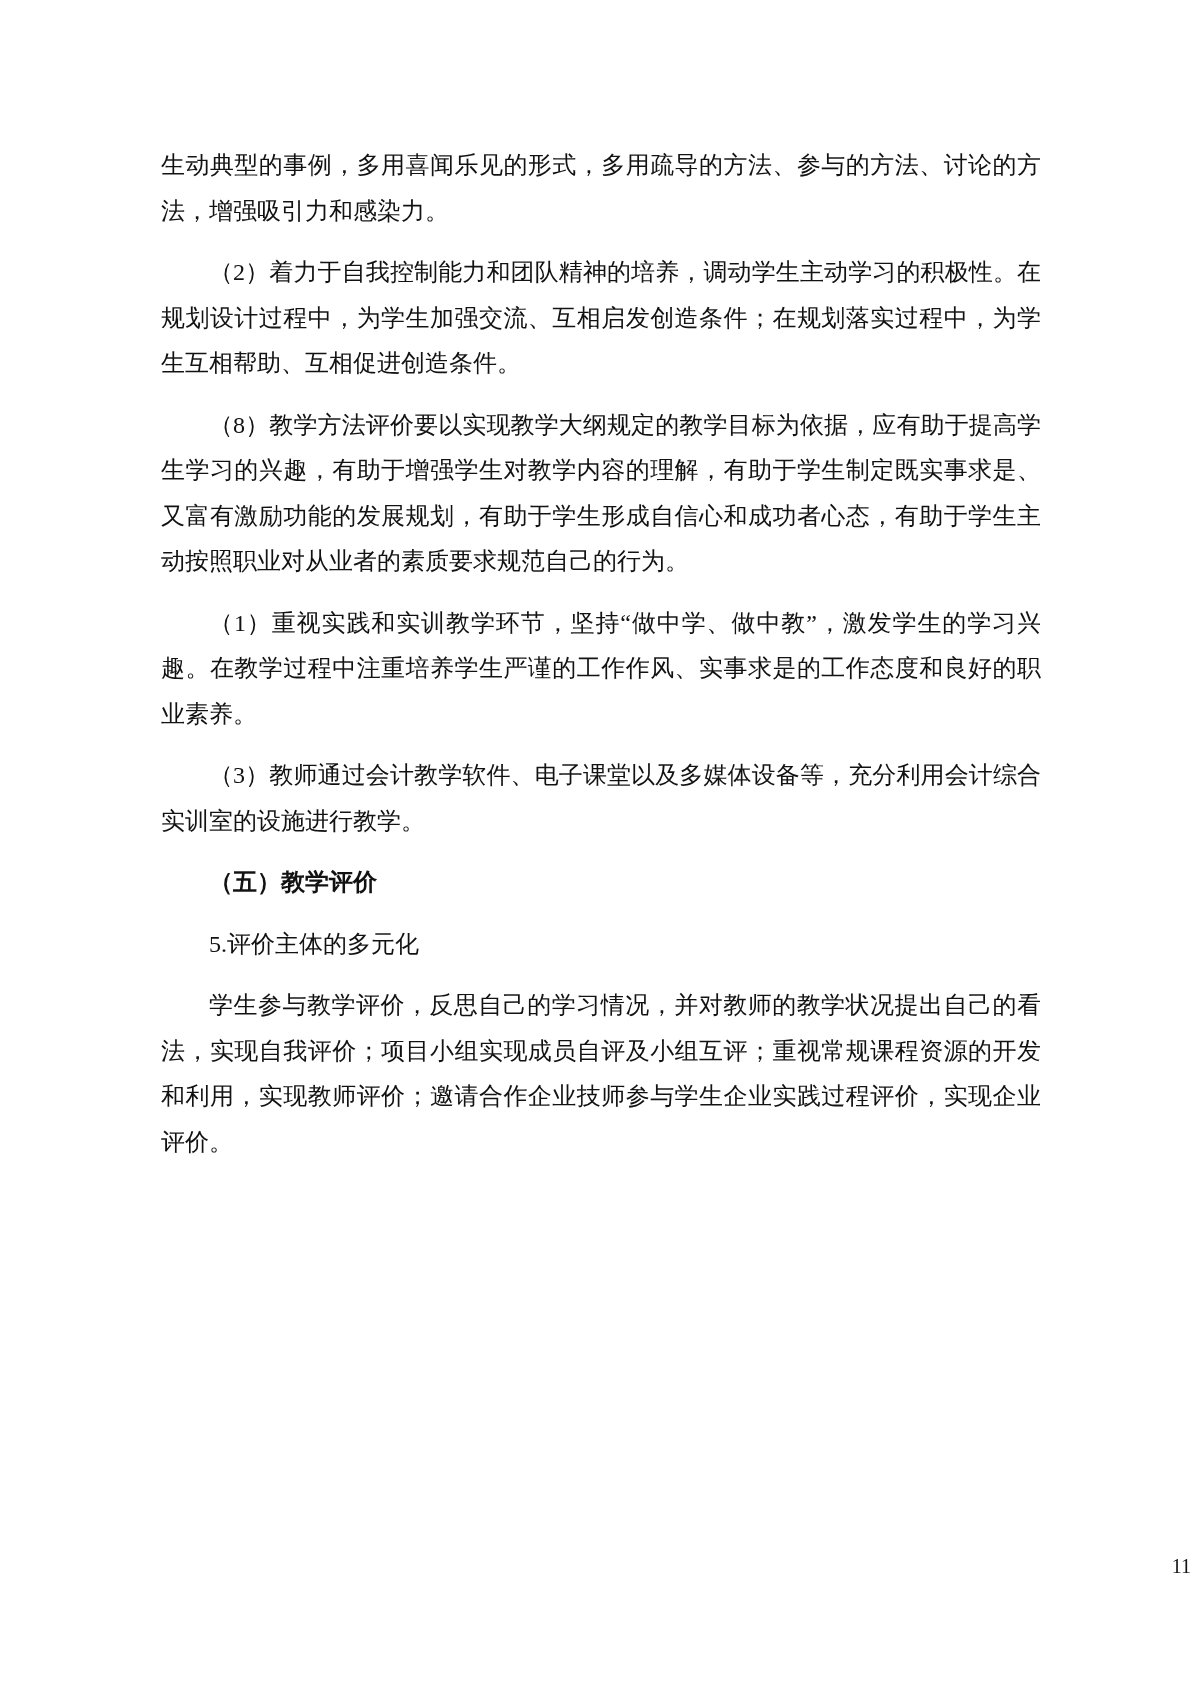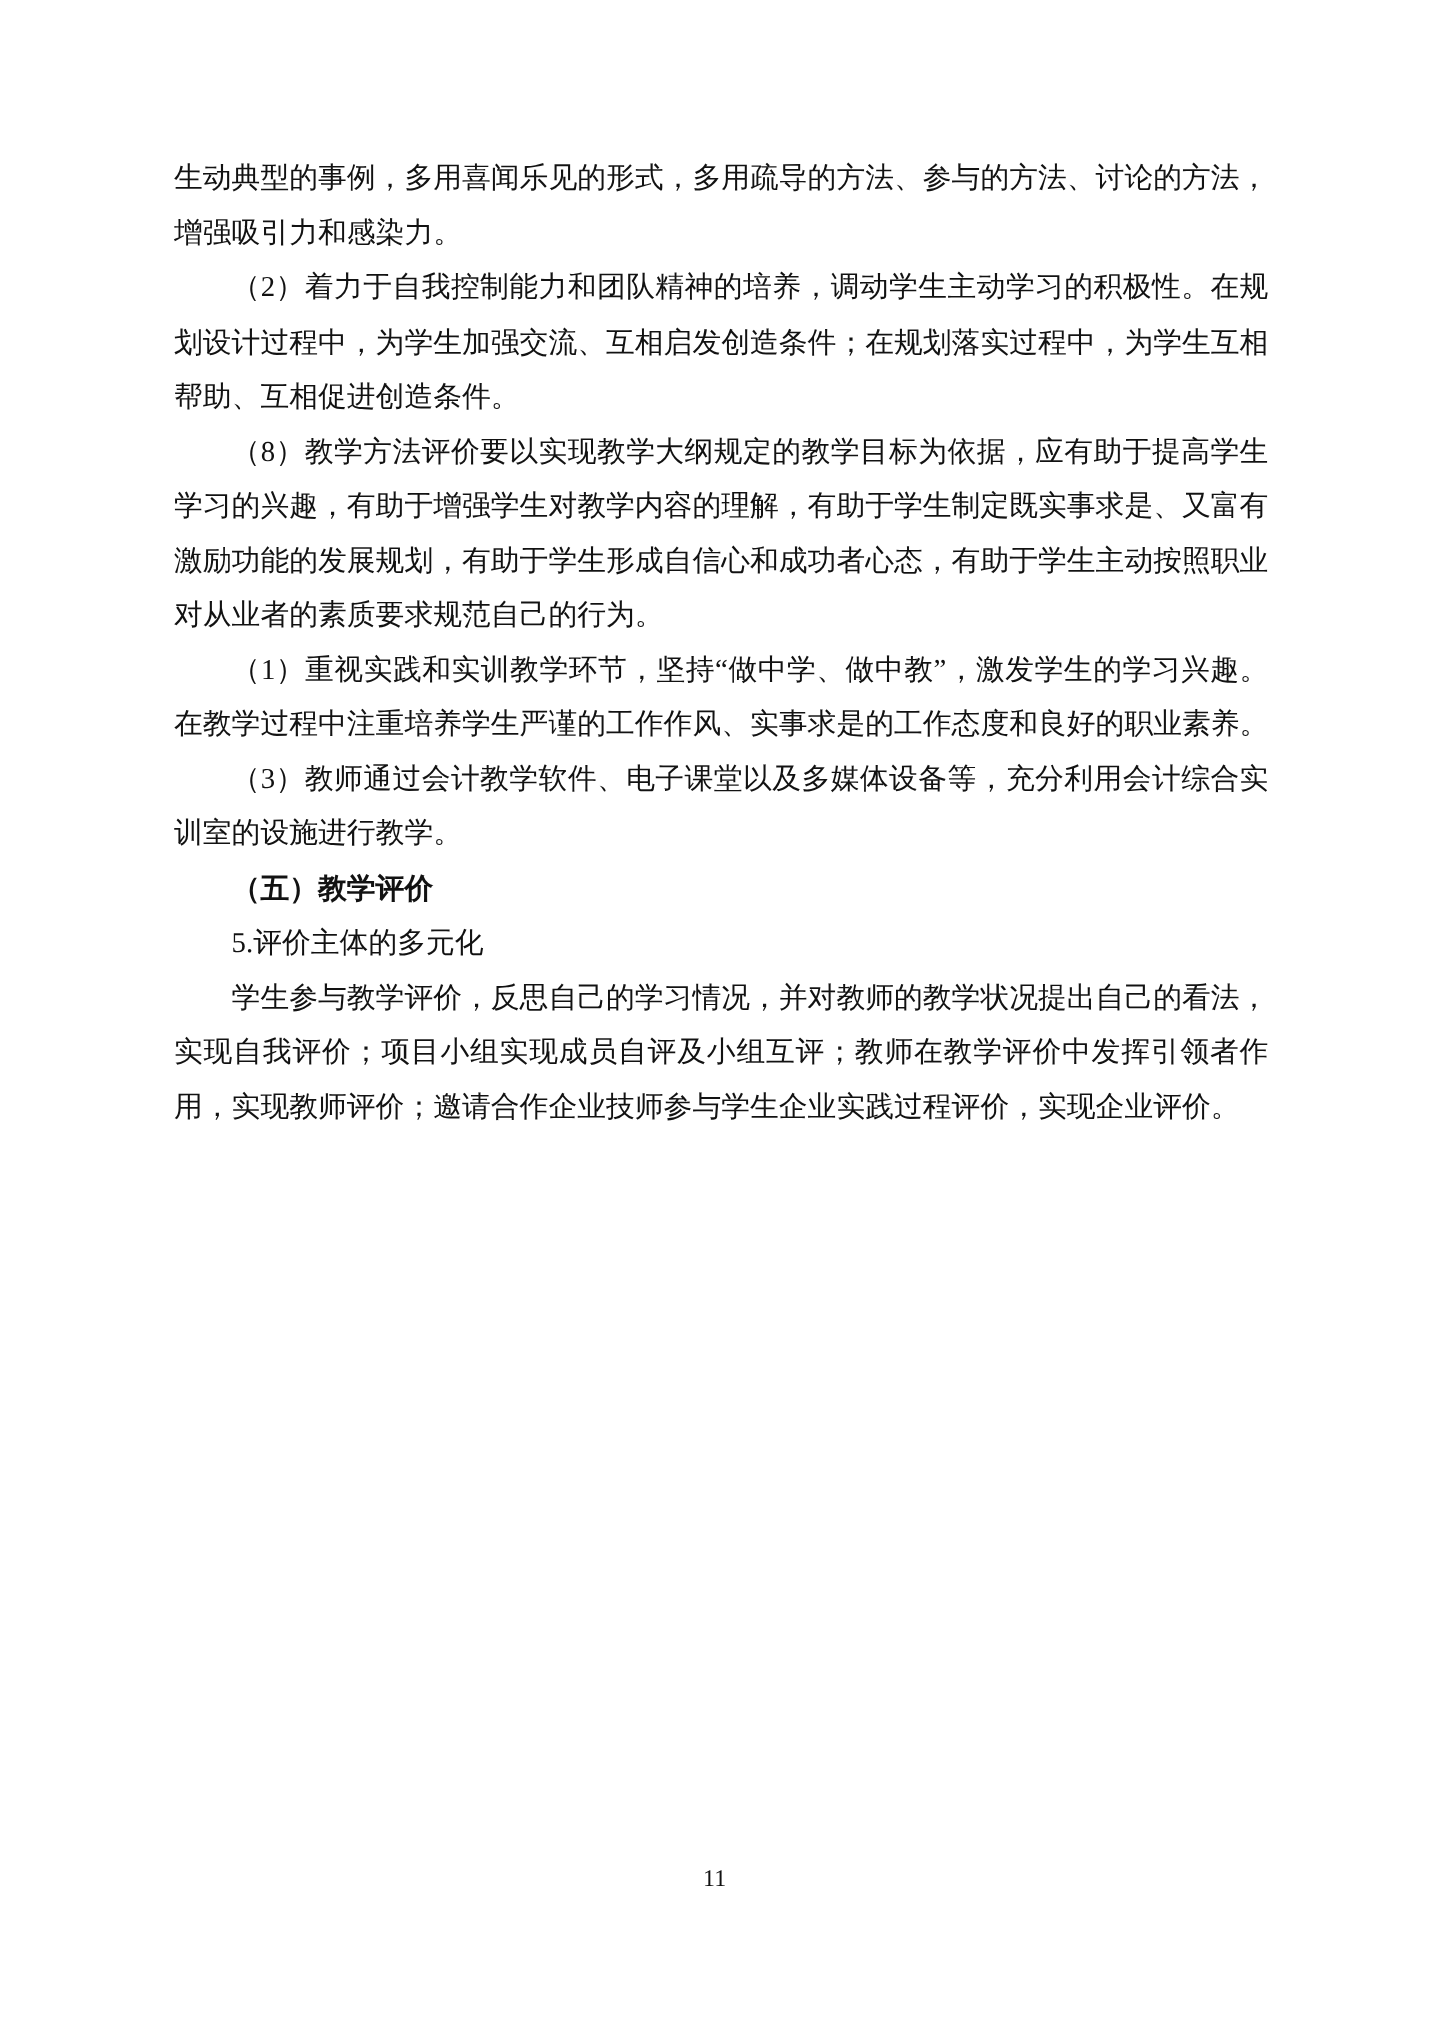--- a/index.html
+++ b/index.html
@@ -17,53 +17,53 @@
     font-family: "Liberation Serif", "DejaVu Serif", serif;
     color: #121212;
   }
   .content {
     position: absolute;
     top: 127px;
     left: 145px;
     width: 912px;
   }
   .content p {
-    margin: 0;
+    margin: 16px;
     padding: 0;
     font-size: 24px;
     line-height: 45.5px;
     letter-spacing: 0px;
     text-align: justify;
     text-justify: inter-character;
   }
   .content p.indent {
     text-indent: 2em;
   }
   .content p.bold {
     font-weight: bold;
   }
   .footer {
     position: absolute;
     top: 1552px;
     left: 0;
     width: 100%;
-    text-align: center;
+    text-align: right;
     font-size: 20px;
     line-height: 28px;
     color: #121212;
   }
 </style>
 </head>
 <body>
 
 <div class="page">
   <div class="content" id="paragraphs">
       <p>生动典型的事例，多用喜闻乐见的形式，多用疏导的方法、参与的方法、讨论的方法，增强吸引力和感染力。</p>
       <p class="indent">（2）着力于自我控制能力和团队精神的培养，调动学生主动学习的积极性。在规划设计过程中，为学生加强交流、互相启发创造条件；在规划落实过程中，为学生互相帮助、互相促进创造条件。</p>
       <p class="indent">（8）教学方法评价要以实现教学大纲规定的教学目标为依据，应有助于提高学生学习的兴趣，有助于增强学生对教学内容的理解，有助于学生制定既实事求是、又富有激励功能的发展规划，有助于学生形成自信心和成功者心态，有助于学生主动按照职业对从业者的素质要求规范自己的行为。</p>
       <p class="indent">（1）重视实践和实训教学环节，坚持“做中学、做中教”，激发学生的学习兴趣。在教学过程中注重培养学生严谨的工作作风、实事求是的工作态度和良好的职业素养。</p>
       <p class="indent">（3）教师通过会计教学软件、电子课堂以及多媒体设备等，充分利用会计综合实训室的设施进行教学。</p>
       <p class="indent bold">（五）教学评价</p>
       <p class="indent">5.评价主体的多元化</p>
-      <p class="indent">学生参与教学评价，反思自己的学习情况，并对教师的教学状况提出自己的看法，实现自我评价；项目小组实现成员自评及小组互评；教师在教学评价中发挥引领者作用，实现教师评价；邀请合作企业技师参与学生企业实践过程评价，实现企业评价。</p>
+      <p class="indent">学生参与教学评价，反思自己的学习情况，并对教师的教学状况提出自己的看法，实现自我评价；项目小组实现成员自评及小组互评；重视常规课程资源的开发和利用，实现教师评价；邀请合作企业技师参与学生企业实践过程评价，实现企业评价。</p>
     </div>
   <div class="footer">11</div>
 </div>
 
 </body></html>

